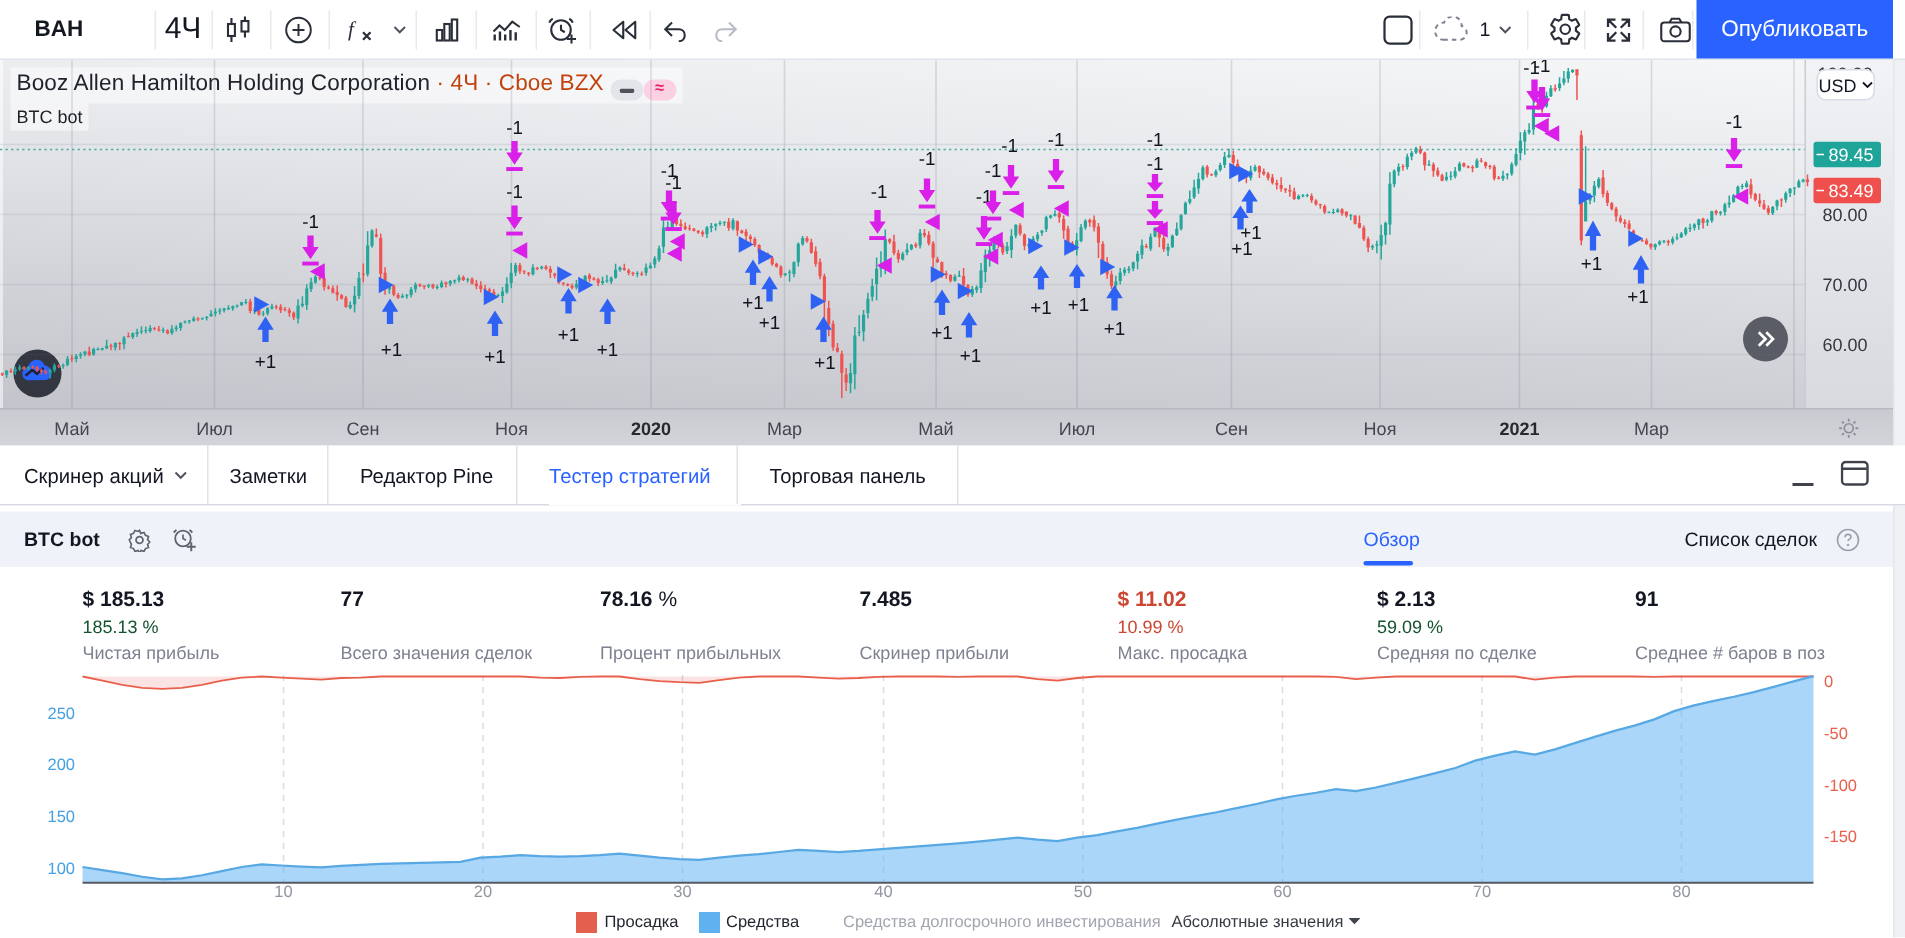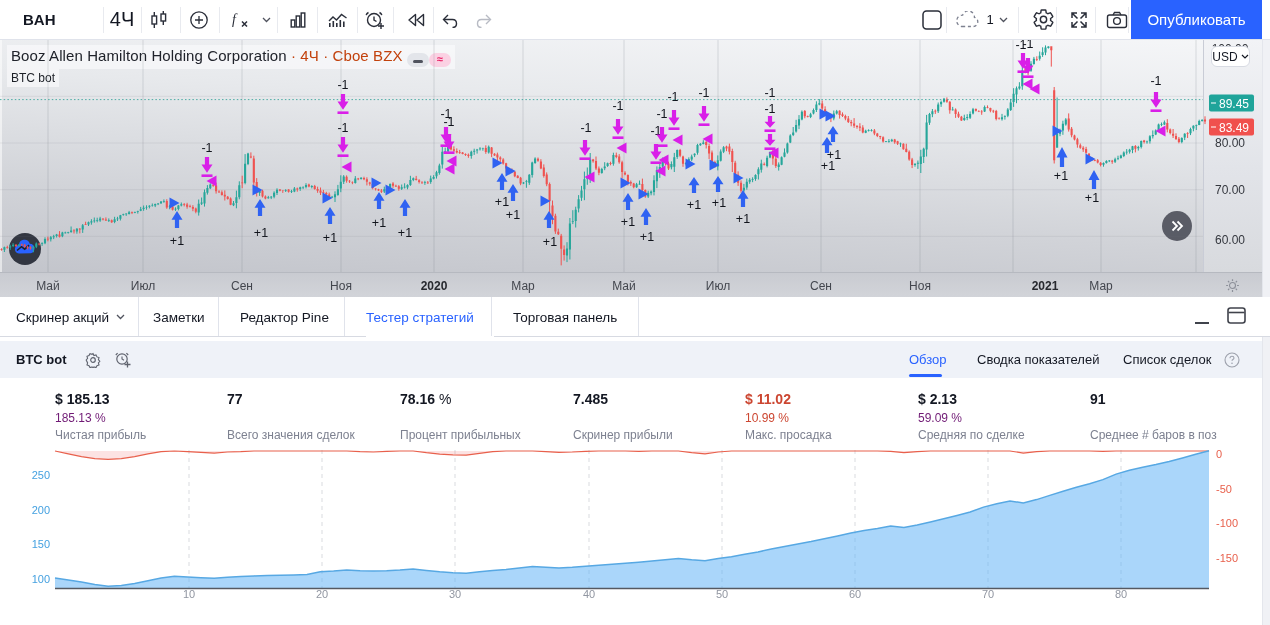--- a/index.html
+++ b/index.html
@@ -33,21 +33,21 @@
 .btab { position:absolute; top:0; height:40px; display:flex; align-items:center; font-size:13.5px; color:#131722; }
 .bsep { position:absolute; top:0; width:1px; height:39px; background:#e0e3eb; }
 
 #phead { left:0; top:341px; width:1262px; height:37px; background:#eff2f8; }
 .ptab { position:absolute; top:0; height:37px; display:flex; align-items:center; font-size:13px; color:#131722; }
 
 #stats { left:0; top:378px; width:1040px; height:68px; background:#fff; }
 .scol { position:absolute; top:0; height:68px; }
 .sv { position:absolute; top:13px; font-size:14px; font-weight:bold; color:#131722; white-space:nowrap; }
 .sv .pct { font-weight:normal; }
-.sp { position:absolute; top:33px; font-size:12px; color:#701a75; white-space:nowrap; }
+.sp { position:absolute; top:33px; font-size:12px; color:#14532d; white-space:nowrap; }
 .sl { position:absolute; top:50px; font-size:12px; color:#7d8190; white-space:nowrap; }
 .red { color:#cc4631 !important; }
 
 #equity { left:0; top:446px; width:1262px; height:154px; background:#fff; }
 #legend { left:0; top:600px; width:1262px; height:25px; background:#fff; font-size:11px; color:#22252e; }
 .lsq { position:absolute; top:7.5px; width:14px; height:14px; }
 .ltx { position:absolute; top:9px; }
 </style>
 </head>
 <body>
@@ -203,30 +203,30 @@
       <div class="mlabel" style="left:48px;">Май</div>
         <div class="mlabel" style="left:143px;">Июл</div>
         <div class="mlabel" style="left:242px;">Сен</div>
         <div class="mlabel" style="left:341px;">Ноя</div>
         <div class="mlabel bold" style="left:434px;">2020</div>
         <div class="mlabel" style="left:523px;">Мар</div>
         <div class="mlabel" style="left:624px;">Май</div>
         <div class="mlabel" style="left:718px;">Июл</div>
         <div class="mlabel" style="left:821px;">Сен</div>
         <div class="mlabel" style="left:920px;">Ноя</div>
-        <div class="mlabel bold" style="left:1013px;margin-left:32px;">2021</div>
+        <div class="mlabel bold" style="left:1013px;">2021</div>
         <div class="mlabel" style="left:1101px;">Мар</div>
         <div class="mlabel" style="left:1196px;margin-top:21px;">Ма</div>
     </div>
 
     <div id="paxis">
       <div class="plabel" style="top:9px;">100.00</div>
       <div class="plabel" style="top:103px;">80.00</div>
       <div class="plabel" style="top:149.7px;">70.00</div>
-      <div class="plabel" style="top:200px;">60.00</div>
+      <div class="plabel" style="top:190px;">60.00</div>
       <div class="badge" style="top:63px;background:#1fa49a;"><span class="dash"></span>89.45</div>
       <div class="badge" style="top:87px;background:#f0504d;"><span class="dash"></span>83.49</div>
       <div class="abs" style="left:7px;top:6px;width:39px;height:21px;background:#fff;border:1px solid #d8dbe3;border-radius:6px;display:flex;align-items:center;justify-content:center;font-size:12px;color:#131722;">USD<svg width="8" height="5" viewBox="0 0 8 5" style="margin-left:3px">
             <path d="M1 1l3 3 3-3" stroke="#131722" stroke-width="1.2" fill="none"></path>
           </svg></div>
     </div>
 
     <div class="abs" style="left:9px;top:192.5px;width:32px;height:32px;border-radius:50%;background:rgba(30,34,46,.88);">
       <svg width="32" height="32" viewBox="0 0 32 32">
         <path d="M10.5 20.5a4.3 4.3 0 0 1-.6-8.6 5.6 5.6 0 0 1 10.9-1.2 4.9 4.9 0 0 1 1.1 9.6z" fill="#2962ff"></path>
@@ -427,21 +427,20 @@
           <path d="M8 1.6l.9 2 2.1-.6 1 1.9 2 .7-.6 2.1 1.4 1.6-1.4 1.6.6 2.1-2 .7-1 1.9-2.1-.6-.9 2-.9-2-2.1.6-1-1.9-2-.7.6-2.1L1.2 8l1.4-1.6L2 4.3l2-.7 1-1.9 2.1.6z" fill="none" stroke="#5f636e" stroke-width="1.1"></path>
         </svg></div>
     <div class="abs" style="left:114px;top:10px;"><svg width="18" height="18" viewBox="0 0 18 18">
           <circle cx="8" cy="8" r="5.2" fill="none" stroke="#5f636e" stroke-width="1.2"></circle>
           <path d="M8 5.4V8l2 1.2" stroke="#5f636e" stroke-width="1.1" fill="none"></path>
           <path d="M3.6 2.2L1.8 4M12.4 2.2L14.2 4" stroke="#5f636e" stroke-width="1.2" fill="none"></path>
           <path d="M13.5 10.5v6M10.5 13.5h6" stroke="#5f636e" stroke-width="1.3"></path>
         </svg></div>
     <div class="ptab" style="left:909px;color:#2962ff;">Обзор</div>
     <div class="abs" style="left:909px;top:33px;width:33px;height:3px;border-radius:2px;background:#2962ff;"></div>
-    <div class="ptab" style="left:977px;">Сводка показателей</div>
     <div class="ptab" style="left:1123px;">Список сделок</div>
     <div class="abs" style="left:1224px;top:11px;"><svg width="16" height="16" viewBox="0 0 16 16">
           <circle cx="8" cy="8" r="7" fill="none" stroke="#9da1ac" stroke-width="1.1"></circle>
           <path d="M6 6.2c0-1.1.9-2 2-2s2 .8 2 1.8c0 1.4-2 1.5-2 2.7" fill="none" stroke="#9da1ac" stroke-width="1.1"></path>
           <circle cx="8" cy="11.3" r=".8" fill="#9da1ac"></circle>
         </svg></div>
   </div>
 
   <div class="abs" id="stats">
     <div class="scol" style="left:55px;">
@@ -506,14 +505,24 @@
         <text x="322" y="598" text-anchor="middle" font-size="11" fill="#9196a1" font-family="Liberation Sans,sans-serif">20</text>
         <text x="455" y="598" text-anchor="middle" font-size="11" fill="#9196a1" font-family="Liberation Sans,sans-serif">30</text>
         <text x="589" y="598" text-anchor="middle" font-size="11" fill="#9196a1" font-family="Liberation Sans,sans-serif">40</text>
         <text x="722" y="598" text-anchor="middle" font-size="11" fill="#9196a1" font-family="Liberation Sans,sans-serif">50</text>
         <text x="855" y="598" text-anchor="middle" font-size="11" fill="#9196a1" font-family="Liberation Sans,sans-serif">60</text>
         <text x="988" y="598" text-anchor="middle" font-size="11" fill="#9196a1" font-family="Liberation Sans,sans-serif">70</text>
         <text x="1121" y="598" text-anchor="middle" font-size="11" fill="#9196a1" font-family="Liberation Sans,sans-serif">80</text>
     </svg>
   </div>
 
+  <div class="abs" id="legend">
+    <div class="lsq" style="left:384px;background:#e2604d;"></div>
+    <div class="ltx" style="left:403px;">Просадка</div>
+    <div class="lsq" style="left:465.7px;background:#5fb1f0;"></div>
+    <div class="ltx" style="left:484px;">Средства</div>
+    <div class="ltx" style="left:562px;color:#a2a5af;top:9px;">Средства долгосрочного инвестирования</div>
+    <div class="ltx" style="left:781px;color:#363a43;">Абсолютные значения <svg width="8" height="5" viewBox="0 0 8 5" style="vertical-align:1px">
+          <path d="M0 0l4 4.2L8 0z" fill="#40444d"></path>
+        </svg></div>
+  </div>
 
 </div>
 
 </body></html>

